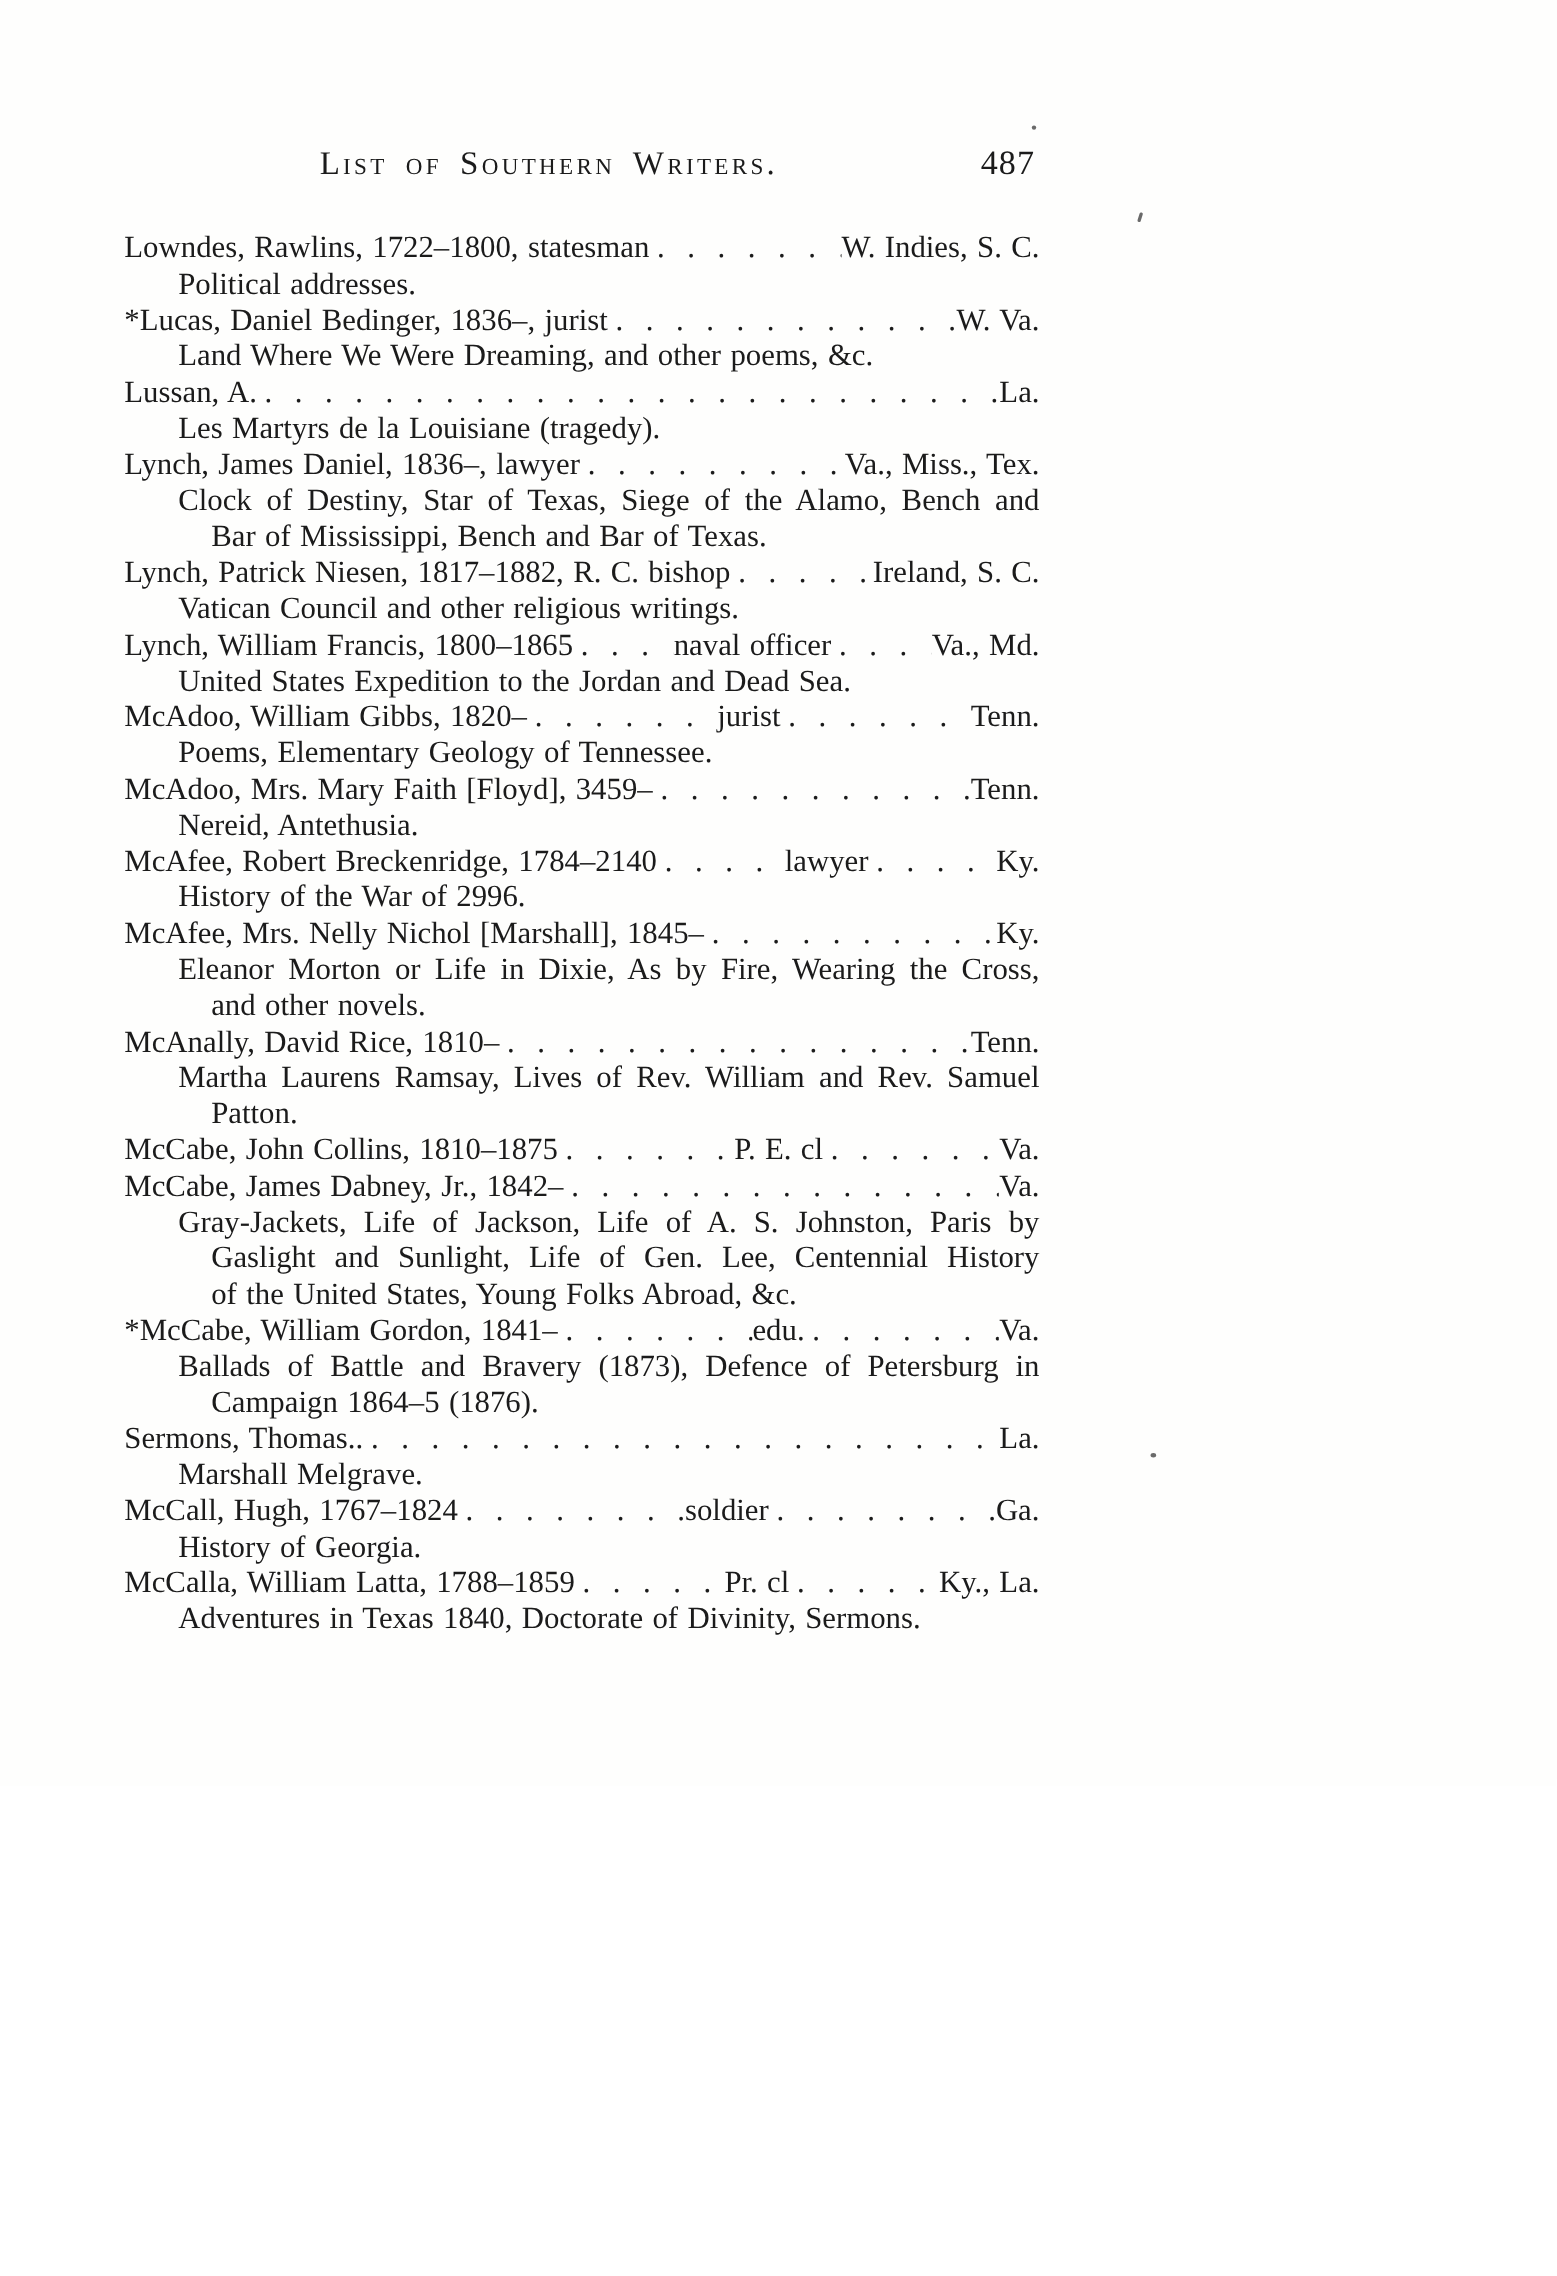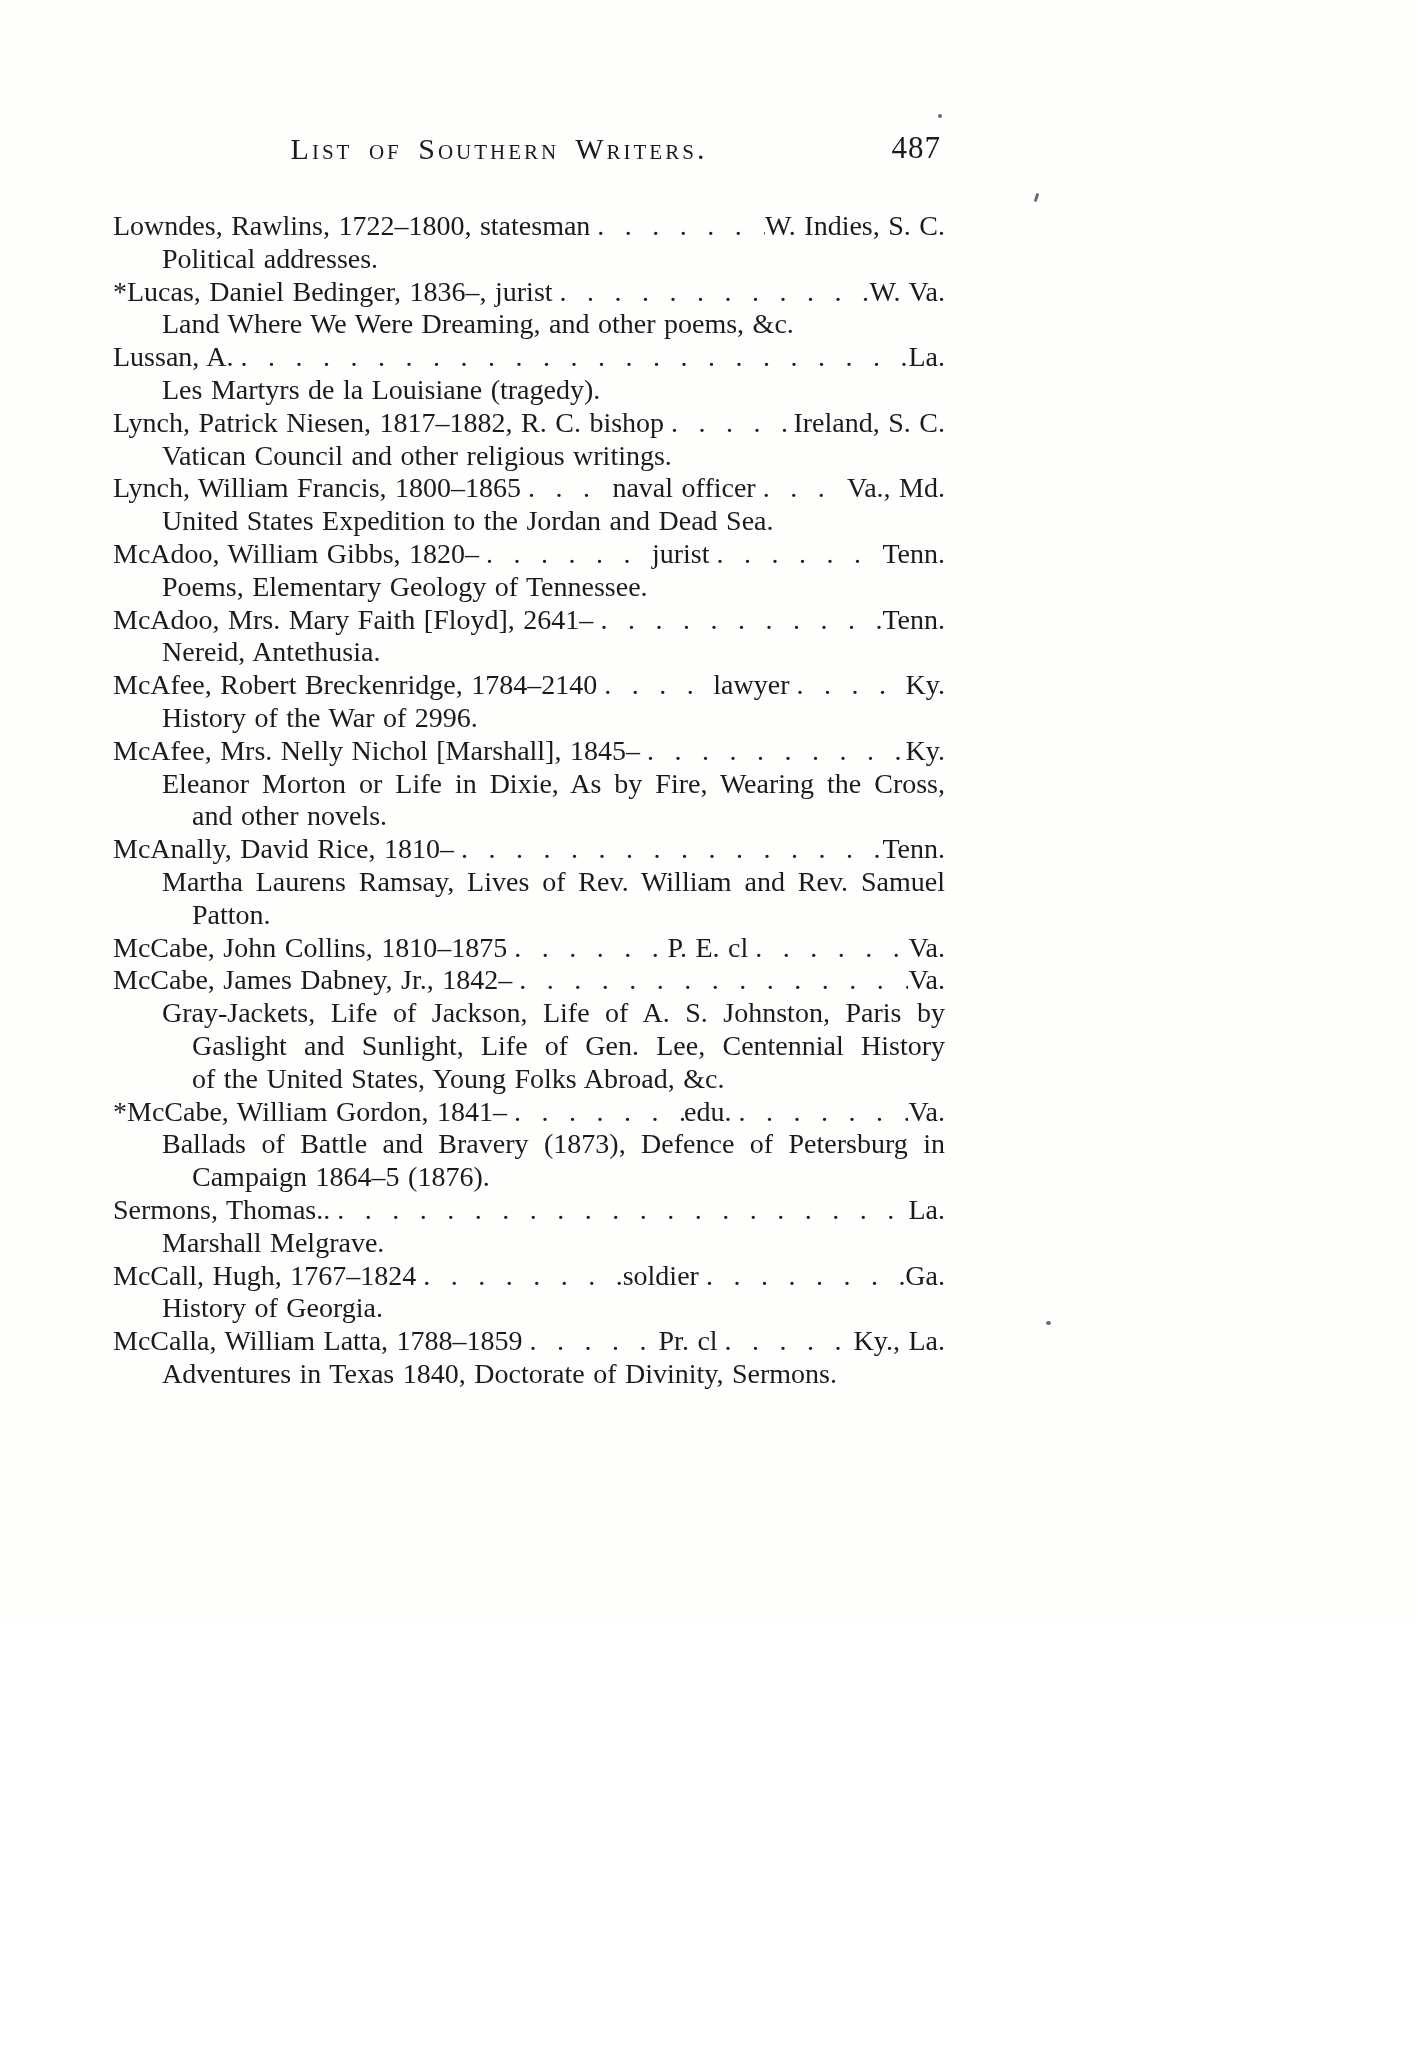--- a/index.html
+++ b/index.html
@@ -123,20 +123,29 @@
         <div class="entry">
           <div class="main-line">
             <span class="seg">Lussan, A.</span>
             <span class="leader"></span>
             <span class="seg">La.</span>
           </div>
           <div class="work indent1">Les Martyrs de la Louisiane (tragedy).</div>
         </div>
         <div class="entry">
           <div class="main-line">
+            <span class="seg">Lynch, James Daniel, 1836–, lawyer</span>
+            <span class="leader"></span>
+            <span class="seg">Va., Miss., Tex.</span>
+          </div>
+          <div class="work indent1 just">Clock of Destiny, Star of Texas, Siege of the Alamo, Bench and</div>
+          <div class="work indent2">Bar of Mississippi, Bench and Bar of Texas.</div>
+        </div>
+        <div class="entry">
+          <div class="main-line">
             <span class="seg">Lynch, Patrick Niesen, 1817–1882, R. C. bishop</span>
             <span class="leader"></span>
             <span class="seg">Ireland, S. C.</span>
           </div>
           <div class="work indent1">Vatican Council and other religious writings.</div>
         </div>
         <div class="entry">
           <div class="main-line">
             <span class="seg">Lynch, William Francis, 1800–1865</span>
             <span class="leader"></span>
@@ -151,21 +160,21 @@
             <span class="seg">McAdoo, William Gibbs, 1820–</span>
             <span class="leader"></span>
             <span class="seg">jurist</span>
             <span class="leader"></span>
             <span class="seg">Tenn.</span>
           </div>
           <div class="work indent1">Poems, Elementary Geology of Tennessee.</div>
         </div>
         <div class="entry">
           <div class="main-line">
-            <span class="seg">McAdoo, Mrs. Mary Faith [Floyd], 2641–</span>
+            <span class="seg">McAdoo, Mrs. Mary Faith [Floyd], 3459–</span>
             <span class="leader"></span>
             <span class="seg">Tenn.</span>
           </div>
           <div class="work indent1">Nereid, Antethusia.</div>
         </div>
         <div class="entry">
           <div class="main-line">
             <span class="seg">McAfee, Robert Breckenridge, 1784–2140</span>
             <span class="leader"></span>
             <span class="seg">lawyer</span>

